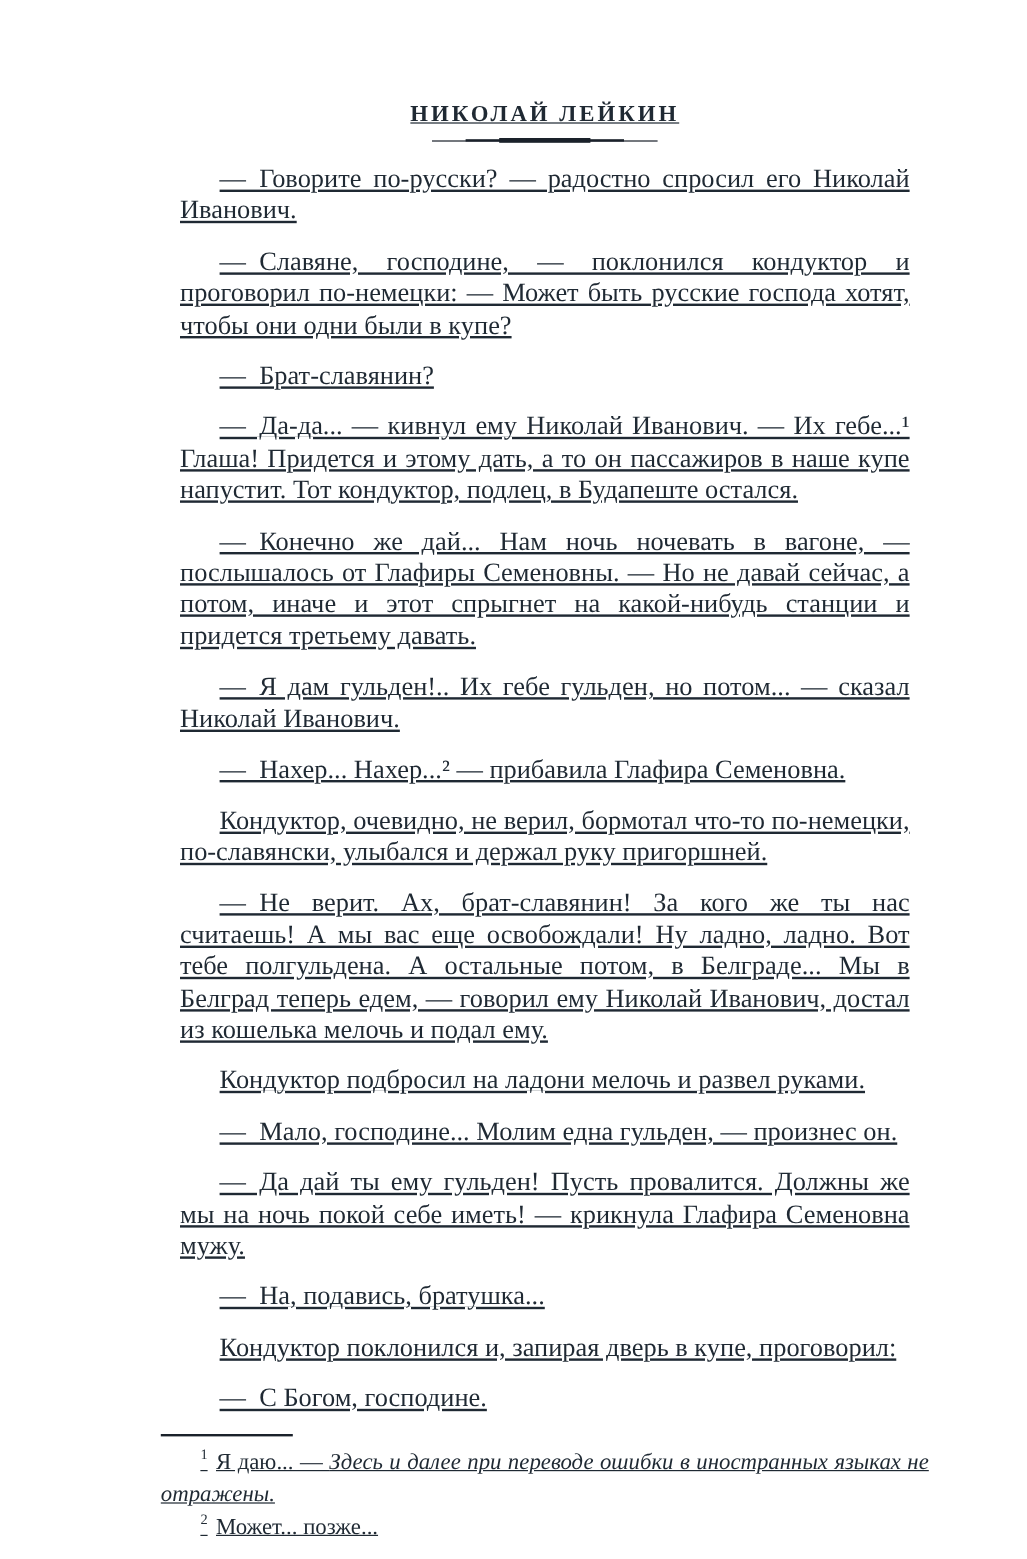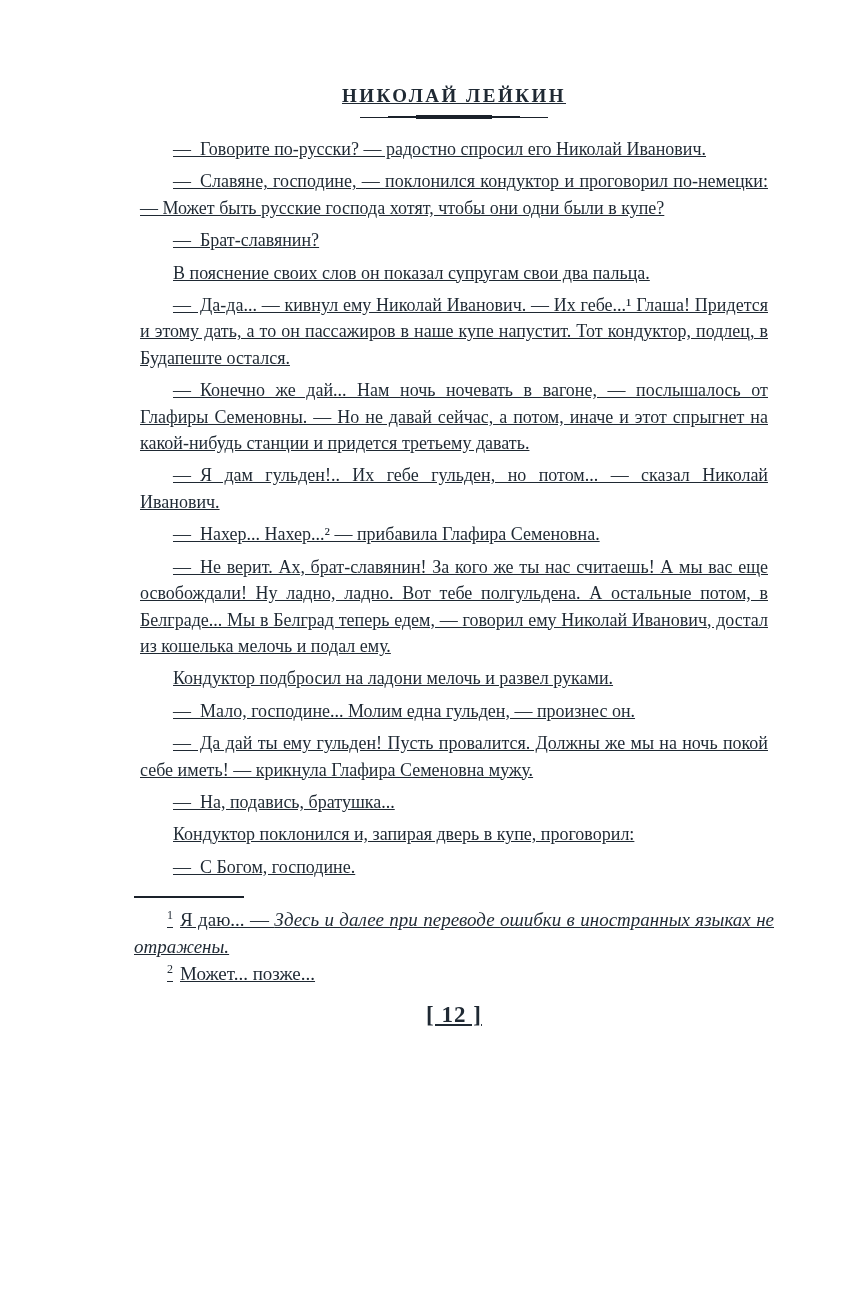--- a/index.html
+++ b/index.html
@@ -30,22 +30,22 @@
     position:relative;
     width:188px;height:6px;
     margin:9px auto 0 auto;
   }
   .ornament span{position:absolute;background:#1a212a;display:block;}
   .orn-thin{left:0;right:0;top:3px;height:1px;}
   .orn-mid{left:28px;right:28px;top:2px;height:2px;}
   .orn-thick{left:56px;right:56px;top:1px;height:4px;}
   .body-text{margin-top:16px;}
   .body-text p{
-    margin:6px;
-    font-size:18px;
+    margin:16px;
+    font-size:22px;
     line-height:26.4px;
     text-indent:33px;
     text-align:justify;
     hyphens:auto;
     -webkit-hyphens:auto;
   }
   .fn-rule{
     width:110px;height:2px;
     background:#1a212a;
     margin-top:16px;
@@ -86,25 +86,25 @@
         <span class="orn-thin"></span>
         <span class="orn-mid"></span>
         <span class="orn-thick"></span>
       </div>
     </header>
 
     <main class="body-text">
       <p>— Говорите по-русски? — радостно спросил его Николай Иванович.</p>
       <p>— Славяне, господине, — поклонился кондуктор и проговорил по-немецки: — Может быть русские господа хотят, чтобы они одни были в купе?</p>
       <p>— Брат-славянин?</p>
-      <p>В пояснение своих слов он показал супругам свои два пальца.</p>
       <p>— Да-да... — кивнул ему Николай Иванович. — Их гебе...¹ Глаша! Придется и этому дать, а то он пассажиров в наше купе напустит. Тот кондуктор, подлец, в Будапеште остался.</p>
       <p>— Конечно же дай... Нам ночь ночевать в вагоне, — послышалось от Глафиры Семеновны. — Но не давай сейчас, а потом, иначе и этот спрыгнет на какой-нибудь станции и придется третьему давать.</p>
       <p>— Я дам гульден!.. Их гебе гульден, но потом... — сказал Николай Иванович.</p>
       <p>— Нахер... Нахер...² — прибавила Глафира Семеновна.</p>
+      <p>Кондуктор, очевидно, не верил, бормотал что-то по-немецки, по-славянски, улыбался и держал руку пригоршней.</p>
       <p>— Не верит. Ах, брат-славянин! За кого же ты нас считаешь! А мы вас еще освобождали! Ну ладно, ладно. Вот тебе полгульдена. А остальные потом, в Белграде... Мы в Белград теперь едем, — говорил ему Николай Иванович, достал из кошелька мелочь и подал ему.</p>
       <p>Кондуктор подбросил на ладони мелочь и развел руками.</p>
       <p>— Мало, господине... Молим една гульден, — произнес он.</p>
       <p>— Да дай ты ему гульден! Пусть провалится. Должны же мы на ночь покой себе иметь! — крикнула Глафира Семеновна мужу.</p>
       <p>— На, подавись, братушка...</p>
       <p>Кондуктор поклонился и, запирая дверь в купе, проговорил:</p>
       <p>— С Богом, господине.</p>
     </main>
 
     <footer>

